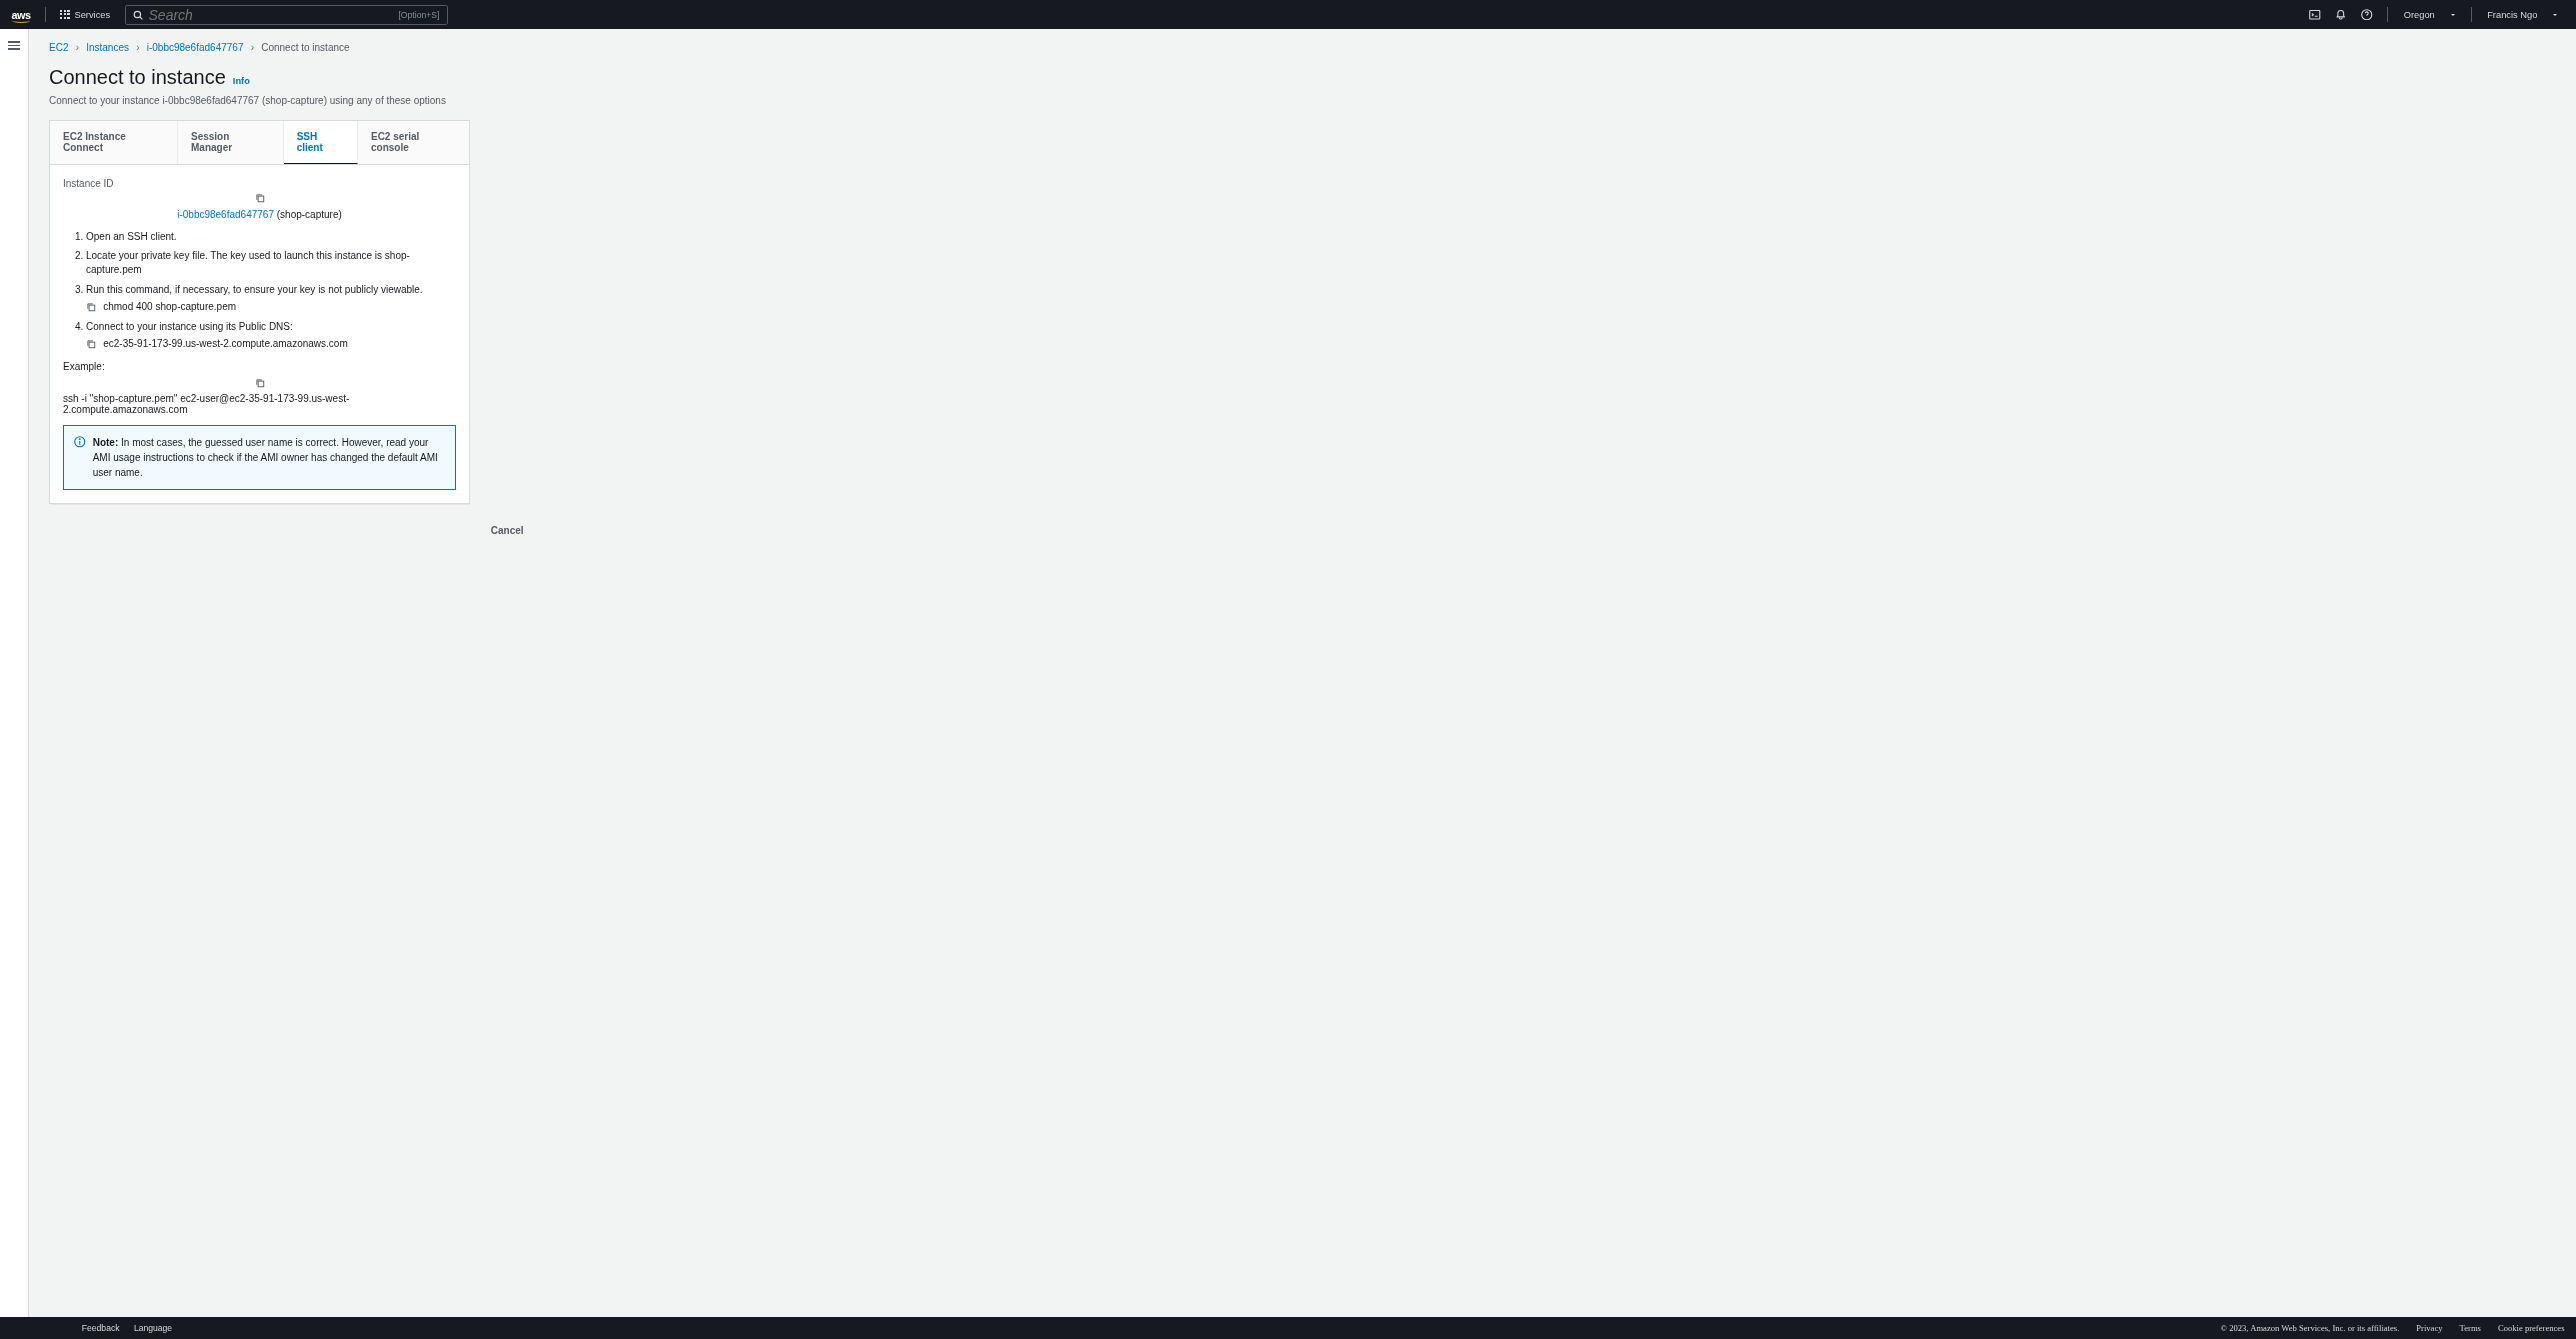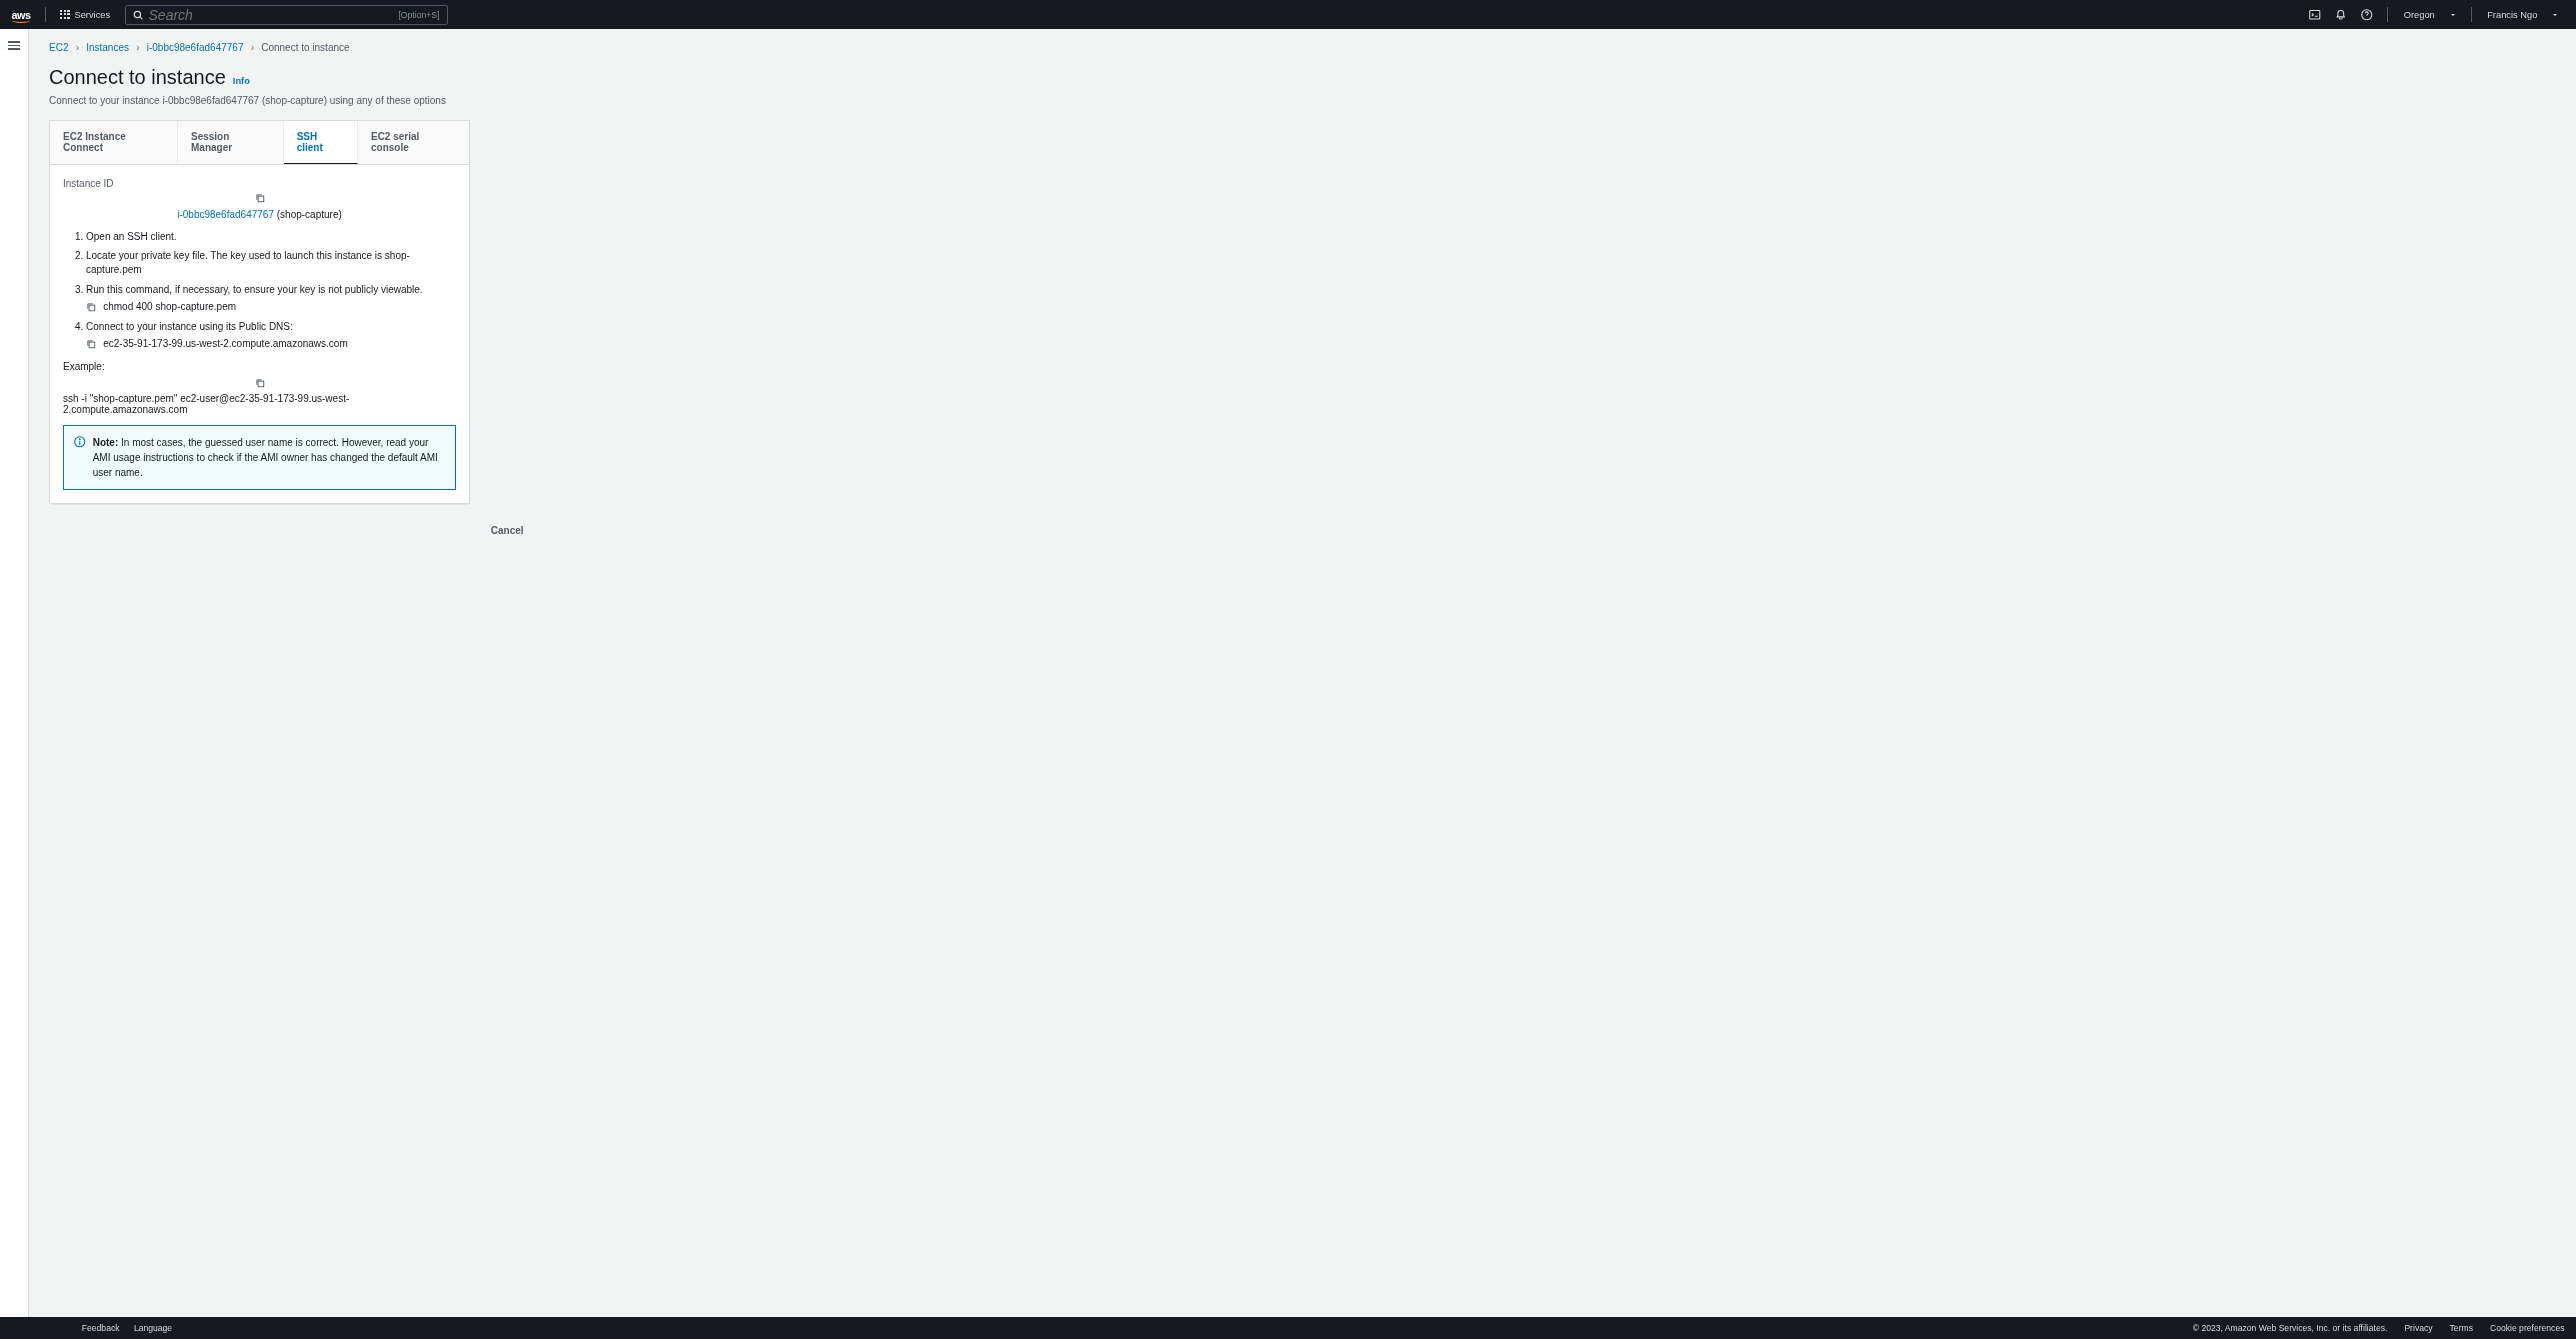--- a/index.html
+++ b/index.html
@@ -48,21 +48,21 @@
 .code-row { display: flex; align-items: center; gap: 7.2px; margin-top: 2.9px; margin-left: 0px; }
 .example-label { font-weight: normal; margin-bottom: 5.8px; }
 .note-box { border: 0.7px solid #0073bb; background: #f1faff; padding: 8.6px 10px; display: flex; gap: 7.2px; margin-top: 0; }
 .note-icon { color: #0073bb; flex-shrink: 0; margin-top: 1.4px; }
 .note-text { line-height: 1.5; }
 .actions { width: 489px; display: flex; justify-content: flex-end; margin-top: 17px; }
 .cancel-btn { background: transparent; border: none; color: #545b64; font-weight: bold; font-size: 10px; cursor: pointer; padding: 4.3px 14.4px; }
 .footer { background: #16191f; height: 21.6px; display: flex; align-items: center; padding: 0 11.5px; color: #d5dbdb; font-size: 8.6px; }
 .footer-left { display: flex; align-items: center; gap: 14.4px; }
 .footer-left span { cursor: pointer; }
-.footer-right { margin-left: auto; display: flex; align-items: center; gap: 17px; }
+.footer-right { margin-left: auto; display: flex; align-items: center; gap: 17px; font-family: Liberation Serif, serif; }
 .footer-right span { cursor: pointer; }
 svg { display: block; }
 </style>
 </head>
 <body>
 
 <div class="topbar">
   <div class="topbar-left">
     <div class="aws-logo">aws</div>
     <div class="divider-v"></div>

